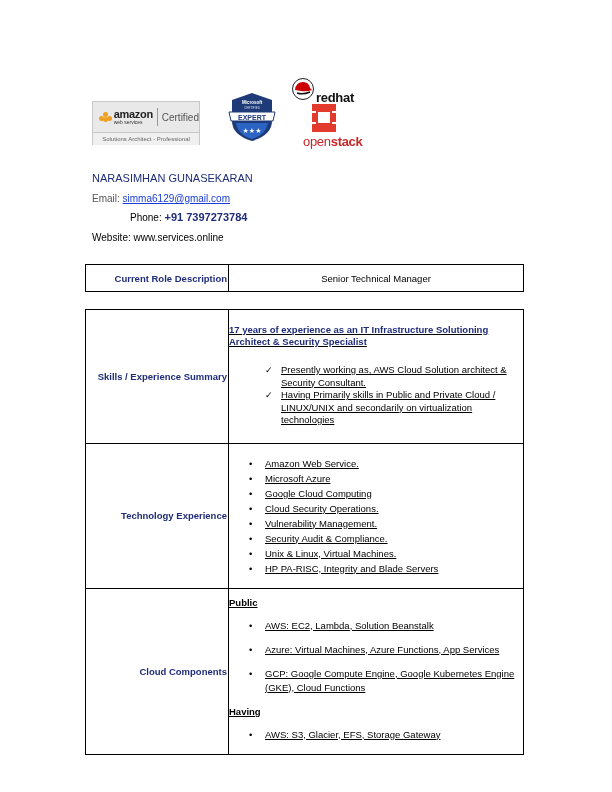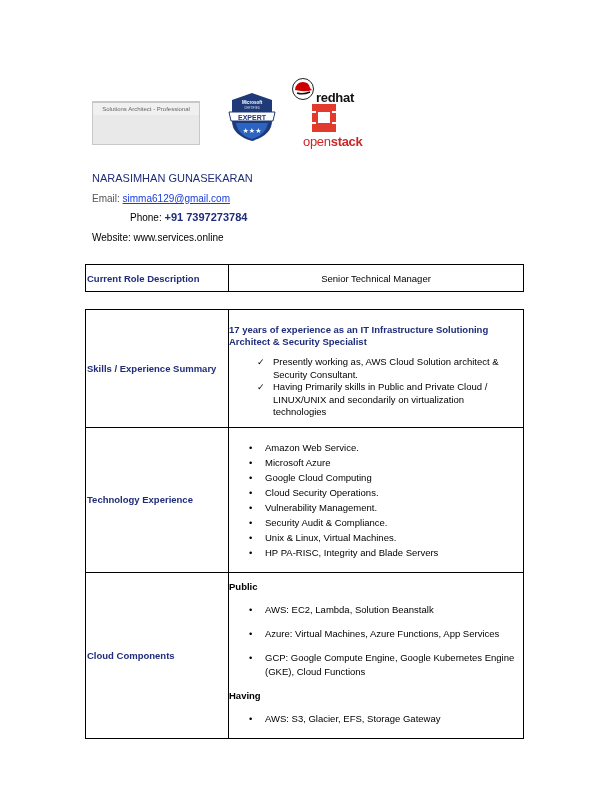--- a/index.html
+++ b/index.html
@@ -34,42 +34,56 @@
   .name { left: 92px; top: 172px; font-size: 11px; font-weight: normal; color: #1f2c7a; }
   .email { left: 92px; top: 193px; font-size: 10px; color: #555; }
   .email a { color: #1a3cd8; text-decoration: underline; }
   .phone { left: 92px; top: 211px; font-size: 10px; color: #000; margin-left: 38px; }
   .phone b { font-size: 11px; color: #1f2c7a; }
   .website { left: 92px; top: 232px; font-size: 10px; color: #000; }
 
   
   table { border-collapse: collapse; position: absolute; }
   td { border: 1px solid #000; vertical-align: middle; }
-  .lbl { color: #1f2c7a; font-weight: bold; font-size: 9.5px; text-align: left; width: 140px; }
+  .lbl { color: #1f2c7a; font-weight: bold; font-size: 9.5px; text-align: right; width: 140px; }
   .role-table { left: 85px; top: 264px; width: 439px; }
   .role-table td { height: 24px; }
   .role-val { text-align: center; font-size: 9.5px; }
 
   .main-table { left: 85px; top: 309px; width: 439px; }
   .summary-head { color: #1f2c7a; font-weight: bold; font-size: 9.5px; line-height: 12px; }
-  .cell { font-size: 9.5px; line-height: 13px; padding: 0; }
-  ul.check { list-style: none; margin: 8px; padding: 0 0 0 20px; }
+  .cell { font-size: 9.5px; line-height: 13px; padding: 0; text-decoration: underline; }
+  ul.check { list-style: none; margin: 16px; padding: 0 0 0 20px; }
   ul.check li { position: relative; padding-left: 16px; line-height: 12.5px; }
   ul.check li::before { content: "\2713"; position: absolute; left: 0; top: 0; font-size: 9px; }
   ul.bullet { list-style: none; margin: 0; padding: 0 0 0 20px; }
   ul.bullet li { position: relative; padding-left: 16px; }
   ul.bullet li::before { content: "\2022"; position: absolute; left: 0; top: 0; }
   .tech ul.bullet li { line-height: 15px; }
   .cloud .sec { font-weight: bold; margin: 4px 0 0 0; }
   .cloud ul.bullet li { margin-top: 10px; line-height: 14px; }
 </style>
 </head>
 <body>
 
 <div class="abs aws-logo">
+  <div class="aws-top">
+    <div class="aws-dots">
+      <i style="left:0;top:4px"></i>
+        <i style="left:4px;top:0"></i>
+        <i style="left:8px;top:4px"></i>
+        <i style="left:4px;top:5px"></i>
+    </div>
+    <div class="aws-word">
+      <span class="aws-amazon">amazon</span>
+      <span class="aws-ws">web services</span>
+    </div>
+    <div class="aws-sep"></div>
+    <span class="aws-cert">Certified</span>
+  </div>
   <div class="aws-bottom">Solutions Architect - Professional</div>
 </div>
 
 <div class="abs ms-logo">
   <svg width="52" height="52" viewBox="0 0 52 52">
     <path d="M26 2 L46 9 L46 30 Q46 44 26 50 Q6 44 6 30 L6 9 Z" fill="#1e3a78"></path>
     <path d="M10 32 L42 32 Q40 44 26 48 Q12 44 10 32 Z" fill="#2b64c2"></path>
     <text x="26" y="13" font-size="4.5" fill="#fff" text-anchor="middle" font-family="Liberation Sans, sans-serif" font-weight="bold">Microsoft</text>
     <text x="26" y="18" font-size="3" fill="#cfd8ea" text-anchor="middle" font-family="Liberation Sans, sans-serif">CERTIFIED</text>
     <path d="M3 21 L49 21 L47 30 L5 30 Z" fill="#fff" stroke="#1e3a78" stroke-width="1"></path>

